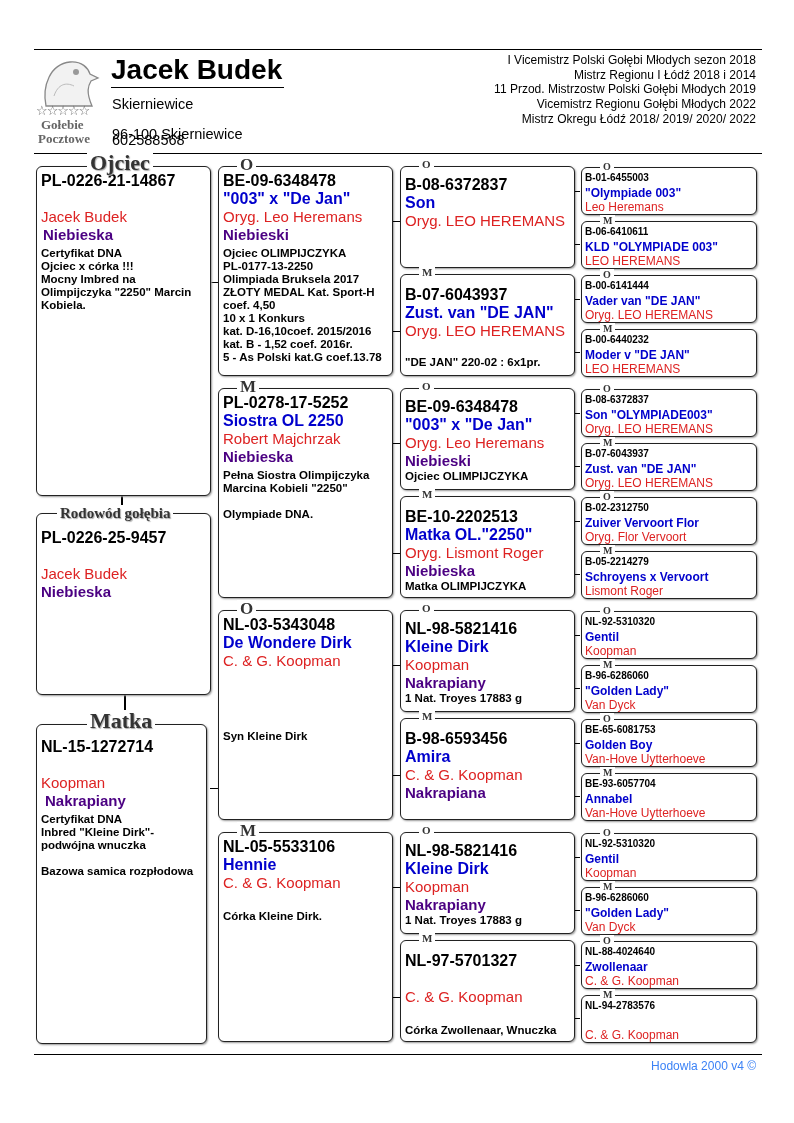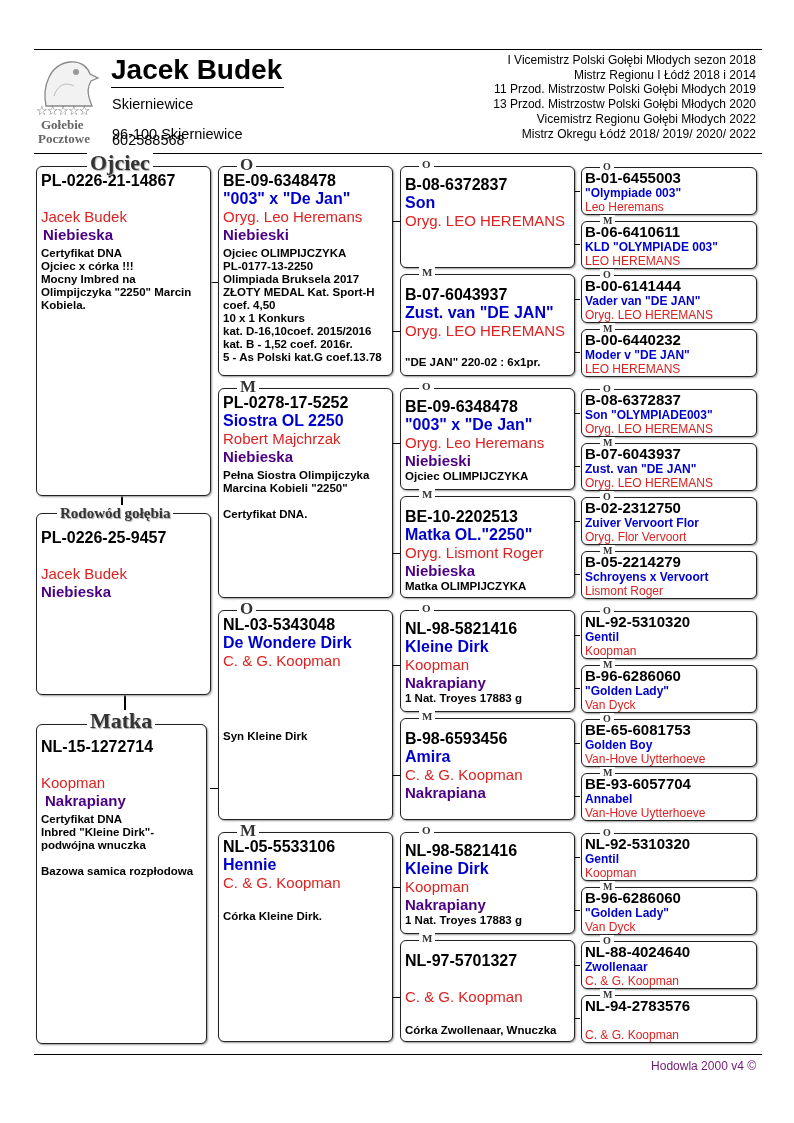--- a/index.html
+++ b/index.html
@@ -9,29 +9,29 @@
   .owner-name{position:absolute;left:111px;top:53px;font-size:28px;font-weight:bold;line-height:34px;padding-right:2px;border-bottom:1px solid #000;}
   .owner-line{position:absolute;left:112px;font-size:14.5px;line-height:18px;}
   .titles{position:absolute;right:38px;top:53px;text-align:right;font-size:12px;line-height:14.7px;}
   .box{position:absolute;border:1px solid #222;border-radius:6px;box-shadow:1px 1px 2px #999;background:#fff;box-sizing:border-box;padding:4px 4px 0 4px;overflow:visible;}
   .lbl{position:absolute;top:-10px;background:#fff;padding:0 3px;font-family:"Liberation Serif",serif;font-weight:bold;color:#333;line-height:14px;}
   .lbl.big{font-size:22px;top:-15px;line-height:22px;color:#333;text-shadow:1px 1px 1px #aaa;}
   .lbl.mid{font-size:15px;top:-9px;line-height:16px;text-shadow:1px 1px 1px #aaa;}
   .lbl.med{font-size:17px;top:-11px;line-height:17px;}
   .lbl.sm{font-size:11px;top:-8px;line-height:11px;}
   .ring{font-weight:bold;font-size:16px;line-height:19px;}
-  .ring.s{font-size:15px;line-height:16px;}
+  .ring.s{font-size:10px;line-height:16px;}
   .nm{font-weight:bold;color:#0000cc;font-size:16px;line-height:18px;}
   .nm.s{font-size:12px;line-height:14px;}
   .br{color:#dd2222;font-size:15px;line-height:18px;}
   .br.s{font-size:12px;line-height:14px;}
   .col{font-weight:bold;color:#4b0082;font-size:15px;line-height:18px;}
   .info{font-weight:bold;font-size:11.5px;line-height:13px;}
   .ln{position:absolute;background:#000;}
-  .footer{position:absolute;right:38px;top:1059px;font-size:12px;color:#701a75;text-align:right;}
+  .footer{position:absolute;right:38px;top:1059px;font-size:12px;color:#3b82f6;text-align:right;}
 </style>
 </head>
 <body>
 
 <div class="hr" style="top:49px;"></div>
 <div class="logo">
   <svg width="70" height="52" viewBox="0 0 70 52">
     <path d="M10 50 C6 30 14 8 34 6 C46 5 52 12 54 18 L62 22 L55 25 C52 30 50 36 56 50 Z" fill="#f2f2f2" stroke="#888" stroke-width="1.3"></path>
     <circle cx="40" cy="16" r="3" fill="#999"></circle>
     <path d="M18 40 C22 28 30 26 38 30" fill="none" stroke="#bbb" stroke-width="1"></path>
@@ -41,21 +41,20 @@
   <div style="position:absolute;left:2px;top:76px;font-family:'Liberation Serif',serif;font-weight:bold;font-size:13px;color:#666;line-height:14px;">Pocztowe</div>
 </div>
 <div class="owner-name">Jacek Budek</div>
 <div class="owner-line" style="top:95px;">Skierniewice</div>
 <div class="owner-line" style="top:125px;">96-100 Skierniewice</div>
 <div class="owner-line" style="top:131px;">602588568</div>
 <div class="titles">
   <div>I Vicemistrz Polski Gołębi Młodych sezon 2018</div>
   <div>Mistrz Regionu I Łódź 2018 i 2014</div>
   <div>11 Przod. Mistrzostw Polski Gołębi Młodych 2019</div>
-  <div>13 Przod. Mistrzostw Polski Gołębi Młodych 2020</div>
   <div>Vicemistrz Regionu Gołębi Młodych 2022</div>
   <div>Mistrz Okregu Łódź 2018/  2019/  2020/ 2022</div>
 </div>
 <div class="hr" style="top:153px;"></div>
 
 <div class="ln" style="left:121px;top:485px;width:2px;height:28px;"></div>
 <div class="ln" style="left:124px;top:695px;width:2px;height:24px;"></div>
 <div class="ln" style="left:210px;top:282px;width:8px;height:1px;"></div>
 <div class="ln" style="left:210px;top:788px;width:8px;height:1px;"></div>
 
@@ -119,21 +118,21 @@
     <div class="box" style="left:218px;top:388px;width:175px;height:210px;">
       <span class="lbl med" style="left:18px;">M</span>
       <div class="ring">PL-0278-17-5252</div>
       <div class="nm">Siostra OL 2250</div>
       <div class="br">Robert Majchrzak</div>
       <div class="col">Niebieska</div>
       <div class="info" style="margin-top:3px;">
         <div>Pełna Siostra Olimpijczyka</div>
         <div>Marcina Kobieli "2250"</div>
         <div style="height:13px"></div>
-        <div>Certyfikat DNA.</div>
+        <div>Olympiade DNA.</div>
       </div>
     </div>
     <div class="box" style="left:218px;top:610px;width:175px;height:210px;">
       <span class="lbl med" style="left:18px;">O</span>
       <div class="ring">NL-03-5343048</div>
       <div class="nm">De Wondere Dirk</div>
       <div class="br">C. &amp; G. Koopman</div>
       <div class="info" style="margin-top:60px;">
         <div>Syn Kleine Dirk</div>
       </div>

